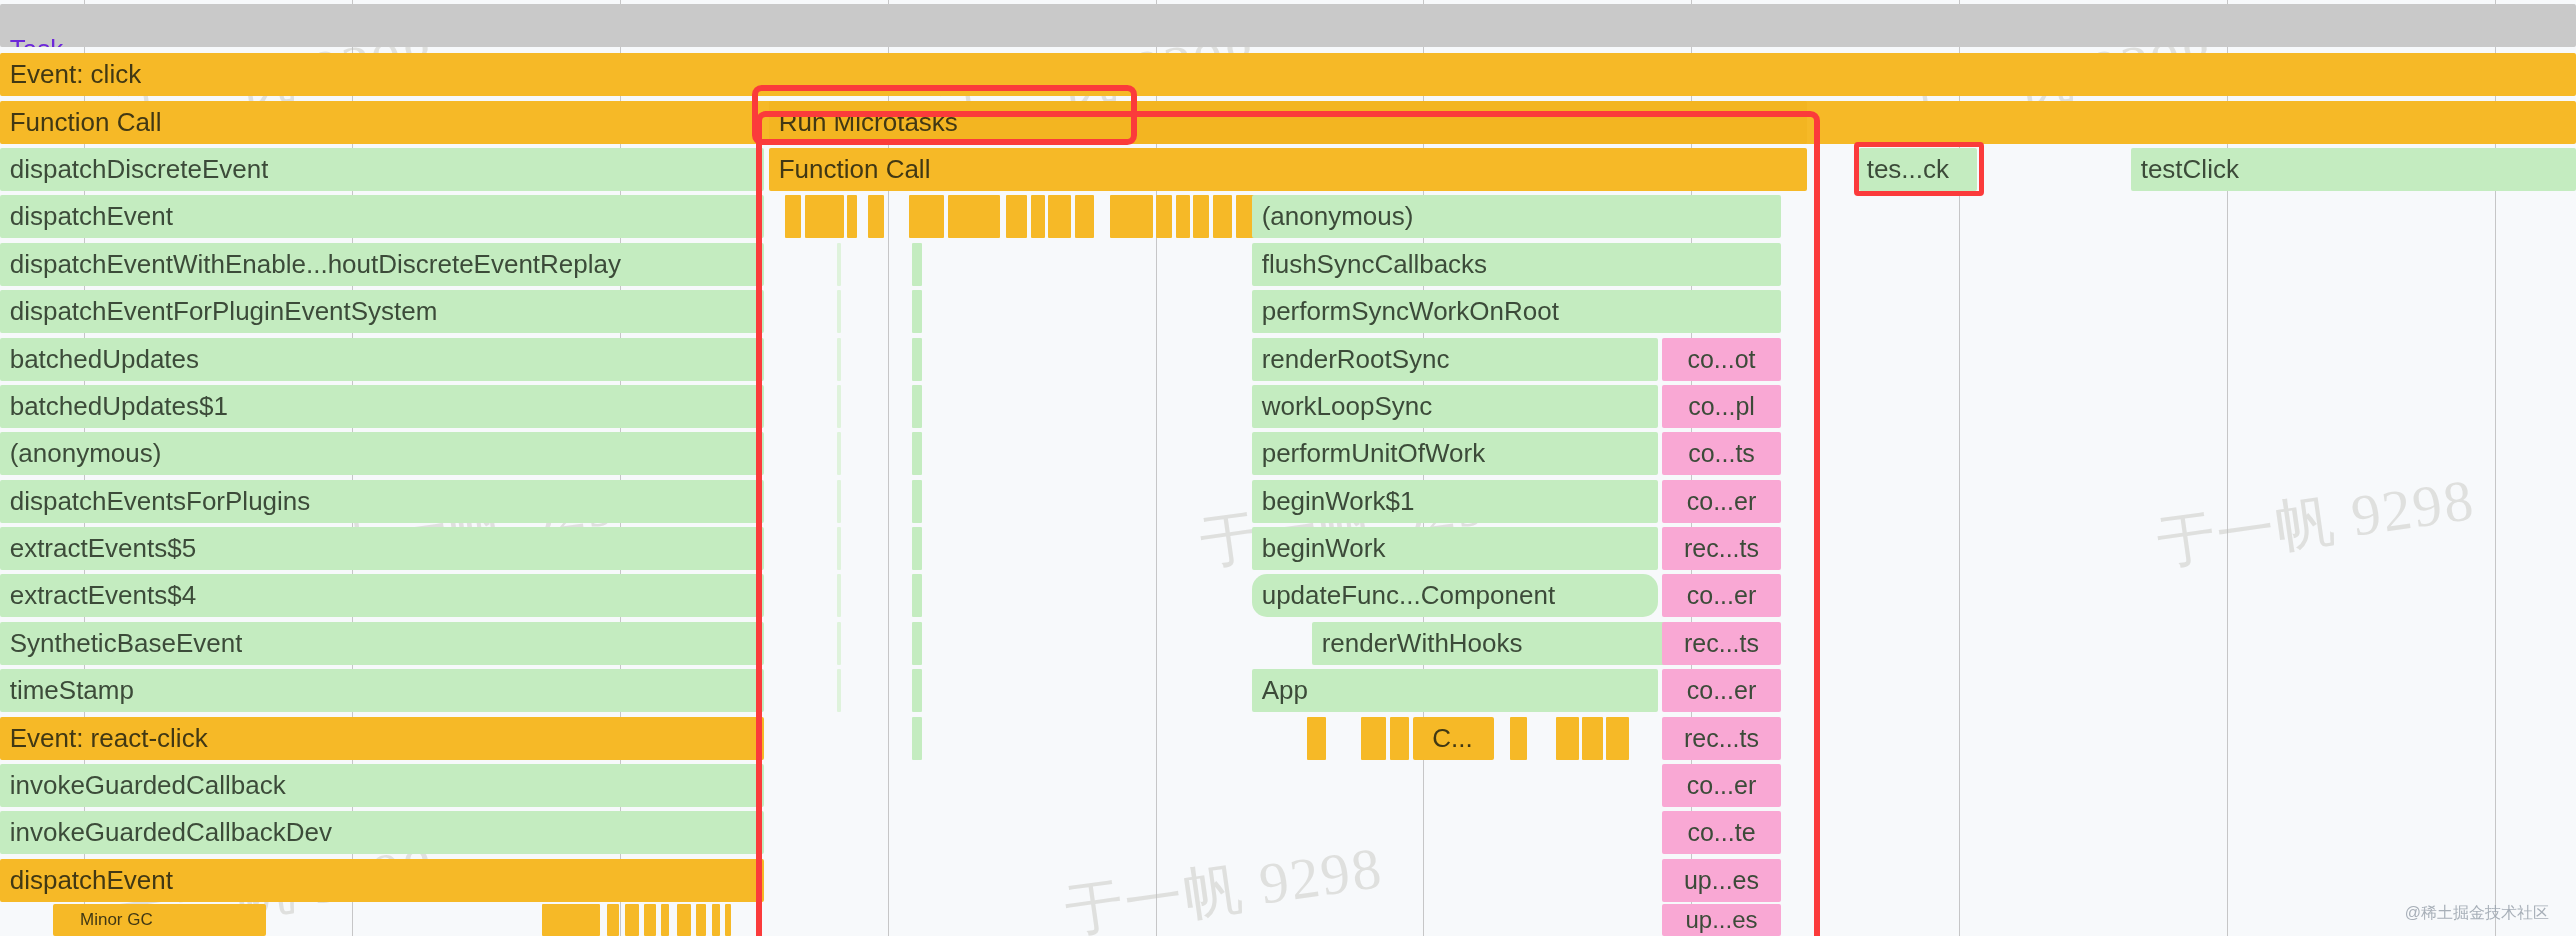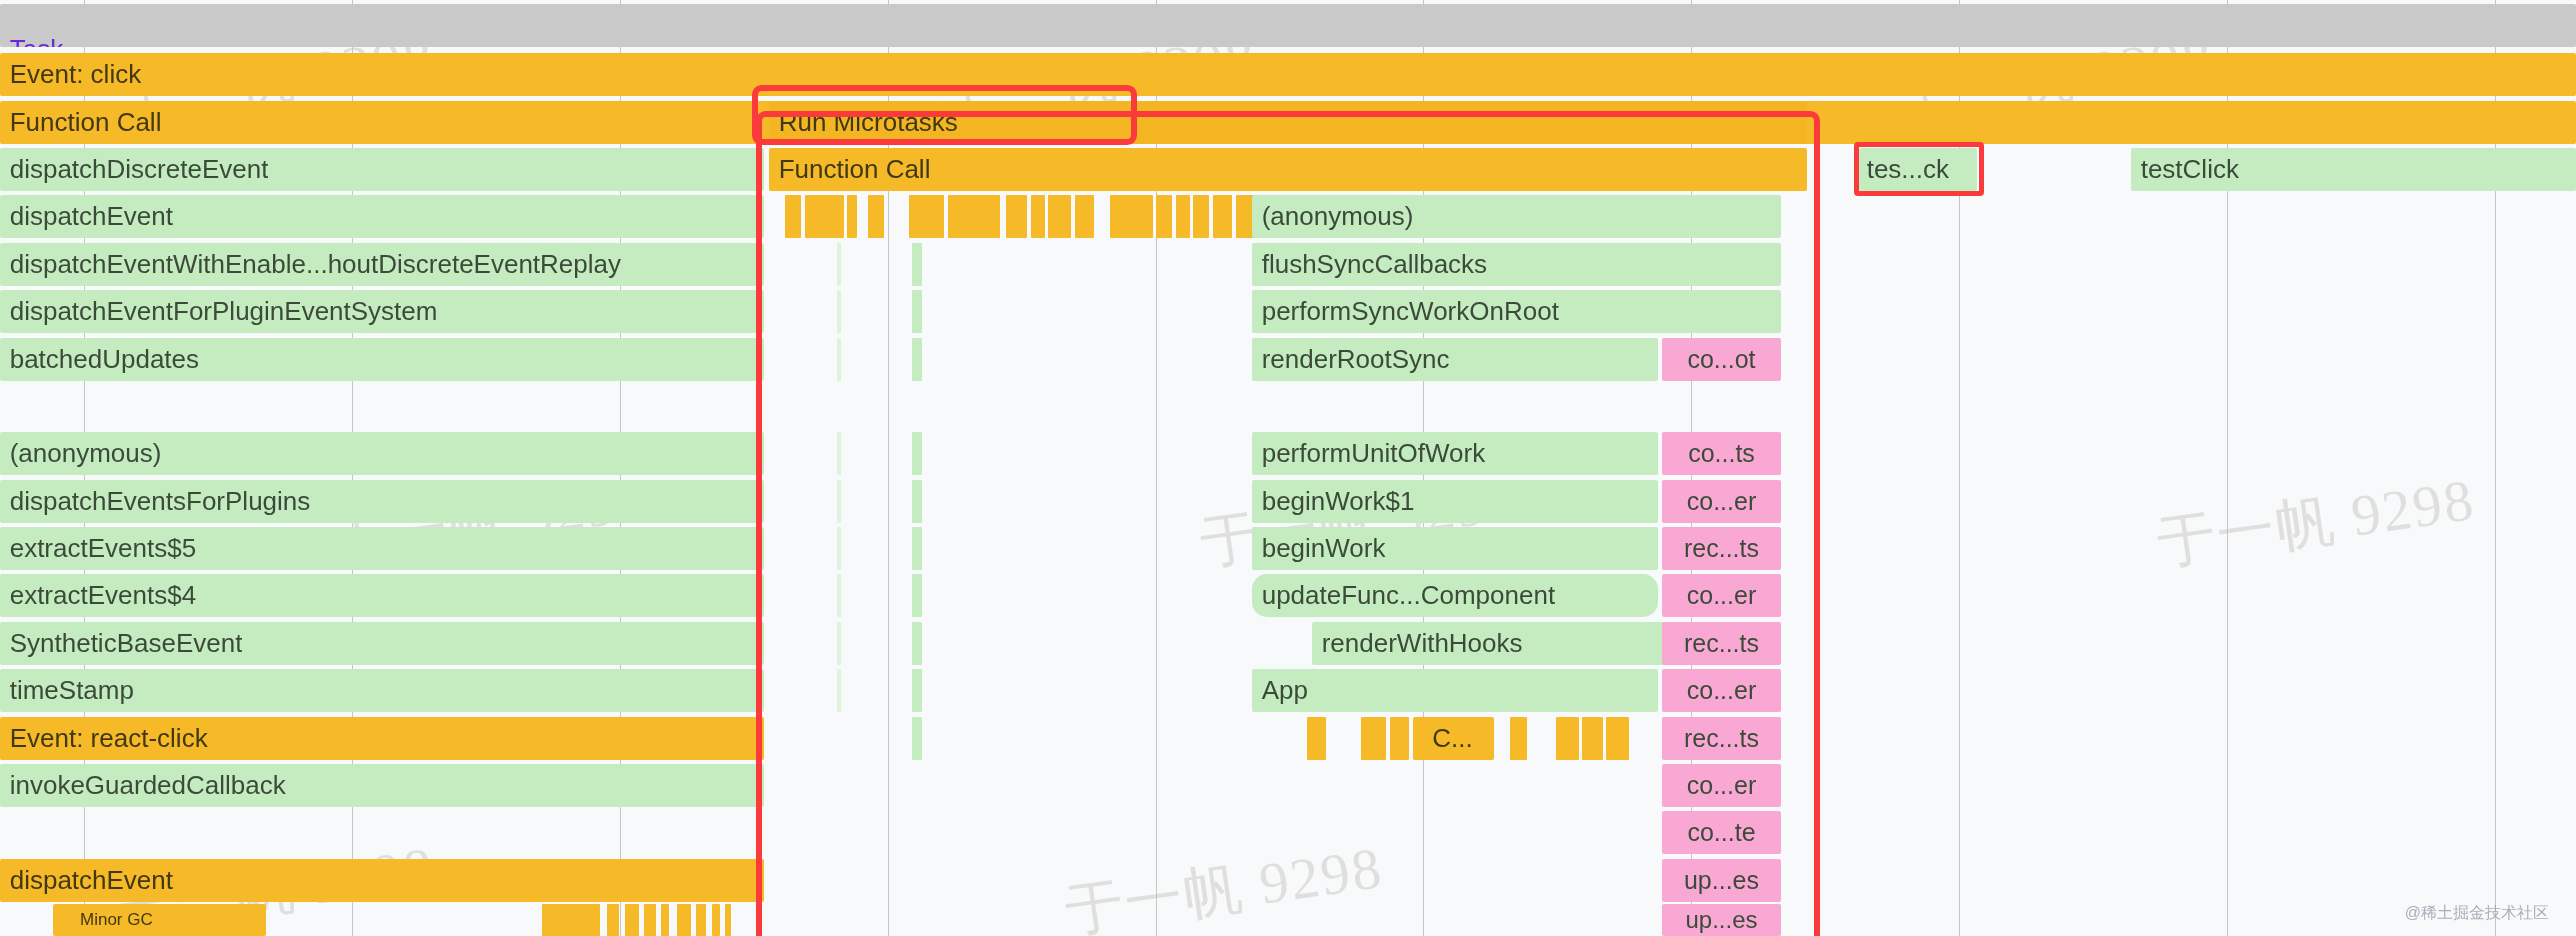--- a/index.html
+++ b/index.html
@@ -175,20 +175,33 @@
     <div class="sliver greenfaint" style="left:837px;width:3.9px;"></div>
     <div class="sliver green" style="left:912px;width:9.7px;"></div>
     <div class="bar green" style="left:1252px;width:406px;">
       <div class="lbl">renderRootSync</div>
     </div>
     <div class="src" style="left:1662px;width:119px;">
       <span>co...ot</span>
     </div>
   </div>
 
+  <div class="row" style="top:383px">
+    <div class="bar green" style="left:0px;width:764px;">
+      <div class="lbl">batchedUpdates$1</div>
+    </div>
+    <div class="sliver greenfaint" style="left:837px;width:3.9px;"></div>
+    <div class="sliver green" style="left:912px;width:9.7px;"></div>
+    <div class="bar green" style="left:1252px;width:406px;">
+      <div class="lbl">workLoopSync</div>
+    </div>
+    <div class="src" style="left:1662px;width:119px;">
+      <span>co...pl</span>
+    </div>
+  </div>
 
   <div class="row" style="top:430px">
     <div class="bar green" style="left:0px;width:764px;">
       <div class="lbl">(anonymous)</div>
     </div>
     <div class="sliver greenfaint" style="left:837px;width:3.9px;"></div>
     <div class="sliver green" style="left:912px;width:9.7px;"></div>
     <div class="bar green" style="left:1252px;width:406px;">
       <div class="lbl">performUnitOfWork</div>
     </div>
@@ -290,20 +303,23 @@
   <div class="row" style="top:762px">
     <div class="bar green" style="left:0px;width:764px;">
       <div class="lbl">invokeGuardedCallback</div>
     </div>
     <div class="src" style="left:1662px;width:119px;">
       <span>co...er</span>
     </div>
   </div>
 
   <div class="row" style="top:809px">
+    <div class="bar green" style="left:0px;width:764px;">
+      <div class="lbl">invokeGuardedCallbackDev</div>
+    </div>
     <div class="src" style="left:1662px;width:119px;">
       <span>co...te</span>
     </div>
   </div>
 
   <div class="row" style="top:857px">
     <div class="bar orange" style="left:0px;width:764px;">
       <div class="lbl">dispatchEvent</div>
     </div>
     <div class="src" style="left:1662px;width:119px;">

